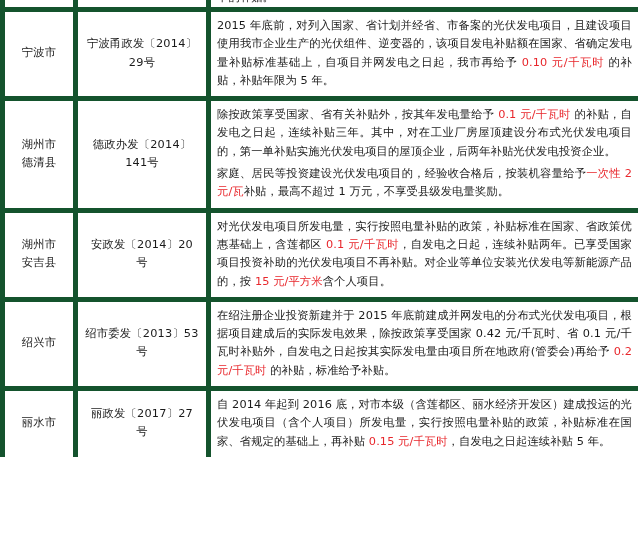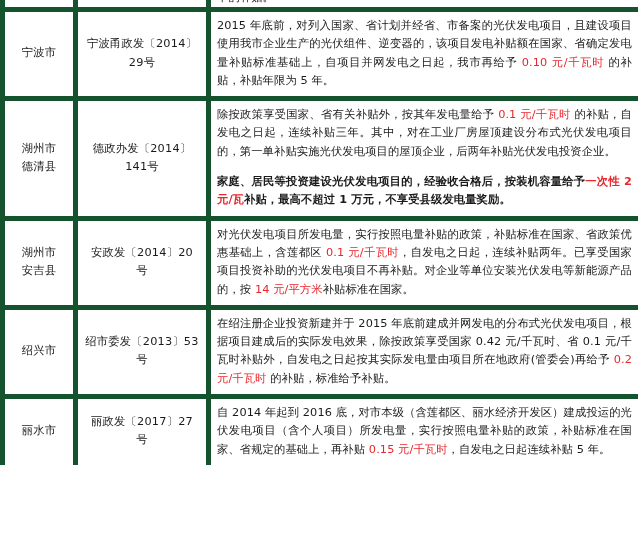--- a/index.html
+++ b/index.html
@@ -45,22 +45,21 @@
     text-align: justify;
     text-justify: inter-ideograph;
     vertical-align: top;
     letter-spacing: 0.1px;
   }
   td.body p {
     margin: 0;
     text-indent: 0;
   }
   td.body p + p {
-    margin-top: 12px;
-    font-weight: bold;
+    margin-top: 4px;
   }
   .hl {
     color: #e8262b;
   }
   
   tr.cut td {
     border-top: none;
     height: 7px;
     padding-top: 0;
     padding-bottom: 0;
@@ -119,21 +118,21 @@
           <td class="doc"><span>德政办发〔2014〕141号</span></td>
           <td class="body">
             <p><span>除按政策享受国家、省有关补贴外，按其年发电量给予 </span><span class="hl">0.1 元/千瓦时</span><span> 的补贴，自发电之日起，连续补贴三年。其中，对在工业厂房屋顶建设分布式光伏发电项目的，第一单补贴实施光伏发电项目的屋顶企业，后两年补贴光伏发电投资企业。</span></p>
             <p><span>家庭、居民等投资建设光伏发电项目的，经验收合格后，按装机容量给予</span><span class="hl">一次性 2 元/瓦</span><span>补贴，最高不超过 1 万元，不享受县级发电量奖励。</span></p>
           </td>
         </tr>
         <tr>
           <td class="city"><span>湖州市</span><br><span>安吉县</span></td>
           <td class="doc"><span>安政发〔2014〕20 号</span></td>
           <td class="body">
-            <p><span>对光伏发电项目所发电量，实行按照电量补贴的政策，补贴标准在国家、省政策优惠基础上，含莲都区 </span><span class="hl">0.1 元/千瓦时</span><span>，自发电之日起，连续补贴两年。已享受国家项目投资补助的光伏发电项目不再补贴。对企业等单位安装光伏发电等新能源产品的，按 </span><span class="hl">14 元/平方米</span><span>补贴标准在国家。</span></p>
+            <p><span>对光伏发电项目所发电量，实行按照电量补贴的政策，补贴标准在国家、省政策优惠基础上，含莲都区 </span><span class="hl">0.1 元/千瓦时</span><span>，自发电之日起，连续补贴两年。已享受国家项目投资补助的光伏发电项目不再补贴。对企业等单位安装光伏发电等新能源产品的，按 </span><span class="hl">15 元/平方米</span><span>含个人项目。</span></p>
           </td>
         </tr>
         <tr>
           <td class="city"><span>绍兴市</span></td>
           <td class="doc"><span>绍市委发〔2013〕53号</span></td>
           <td class="body">
             <p><span>在绍注册企业投资新建并于 2015 年底前建成并网发电的分布式光伏发电项目，根据项目建成后的实际发电效果，除按政策享受国家 0.42 元/千瓦时、省 0.1 元/千瓦时补贴外，自发电之日起按其实际发电量由项目所在地政府(管委会)再给予 </span><span class="hl">0.2 元/千瓦时</span><span> 的补贴，标准给予补贴。</span></p>
           </td>
         </tr>
         <tr class="last">

